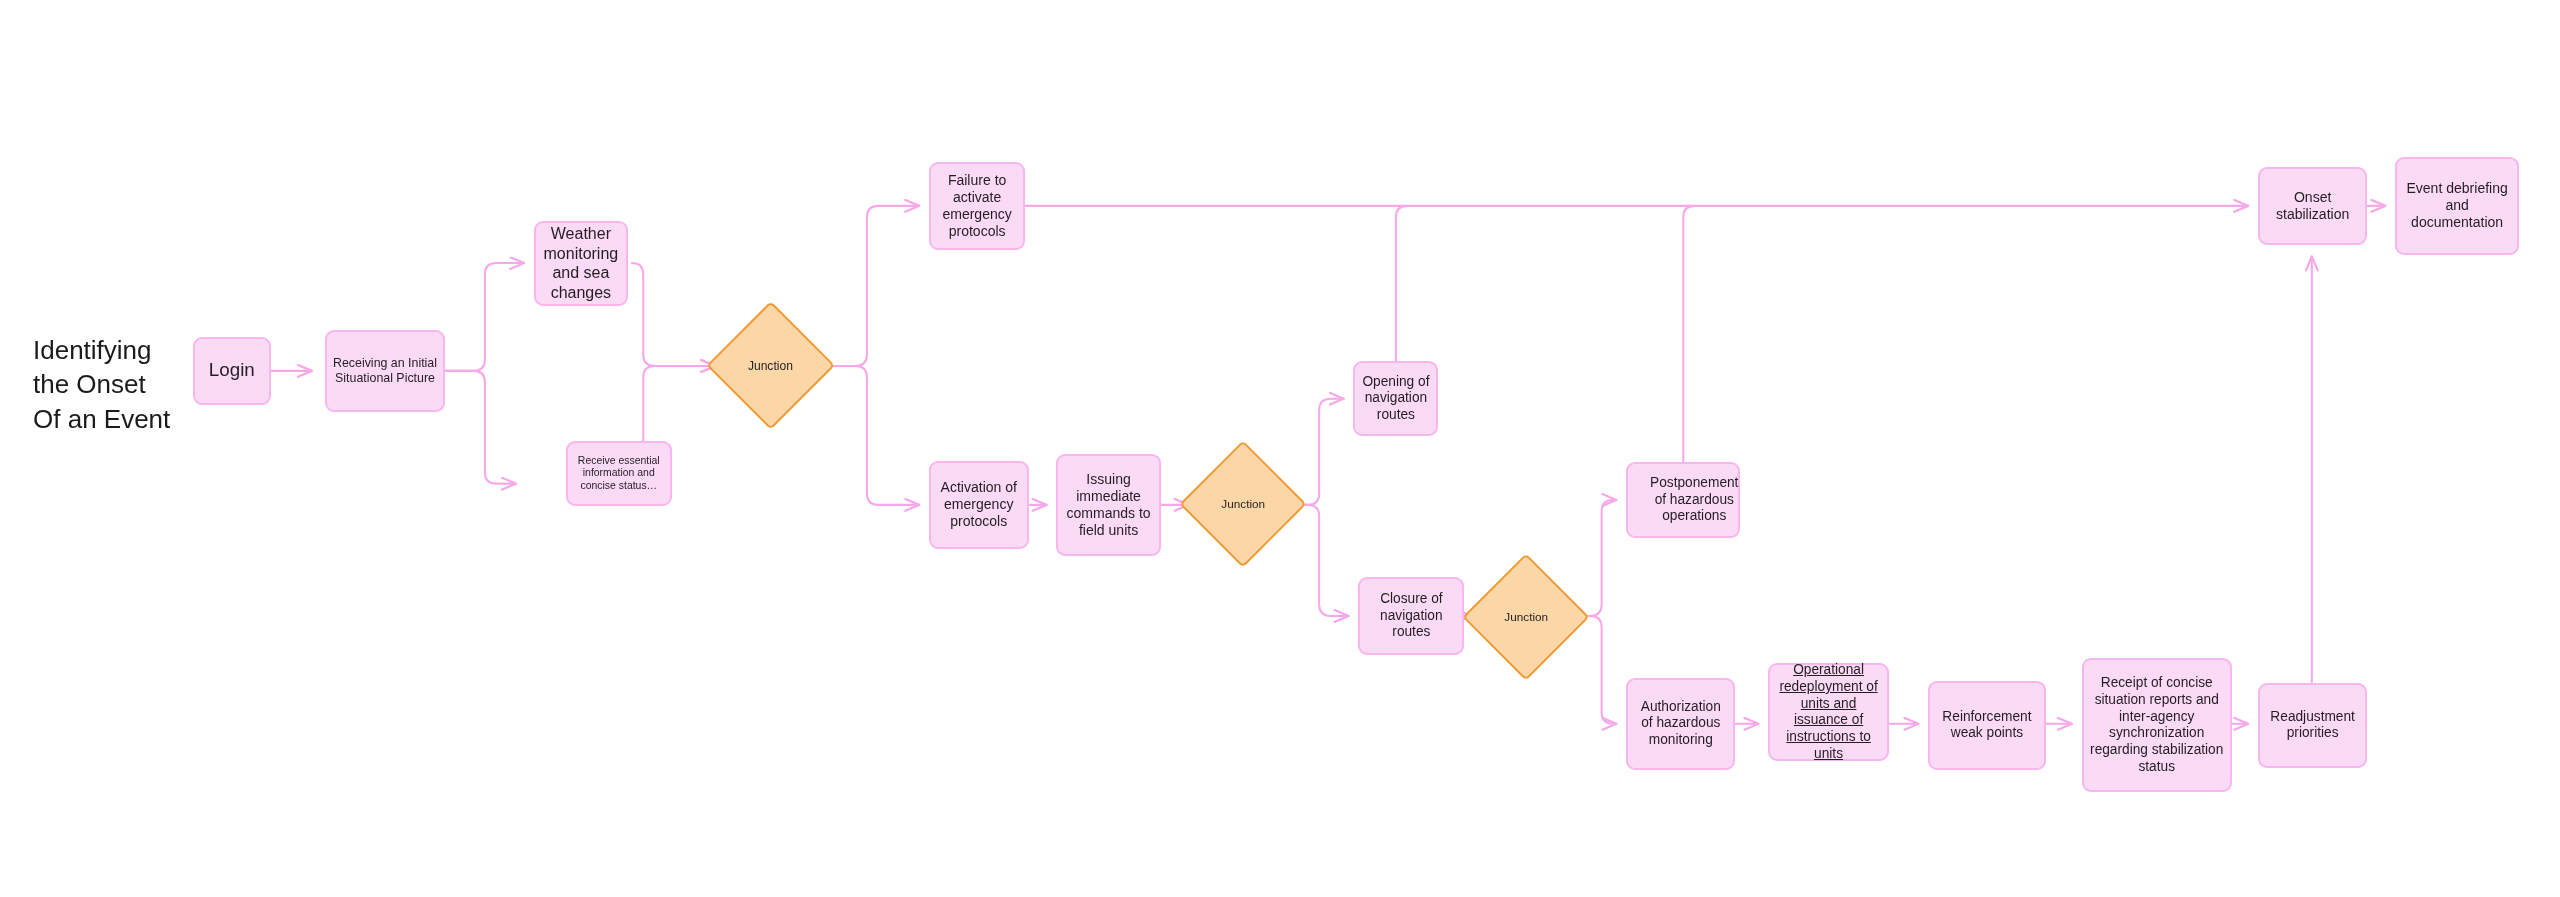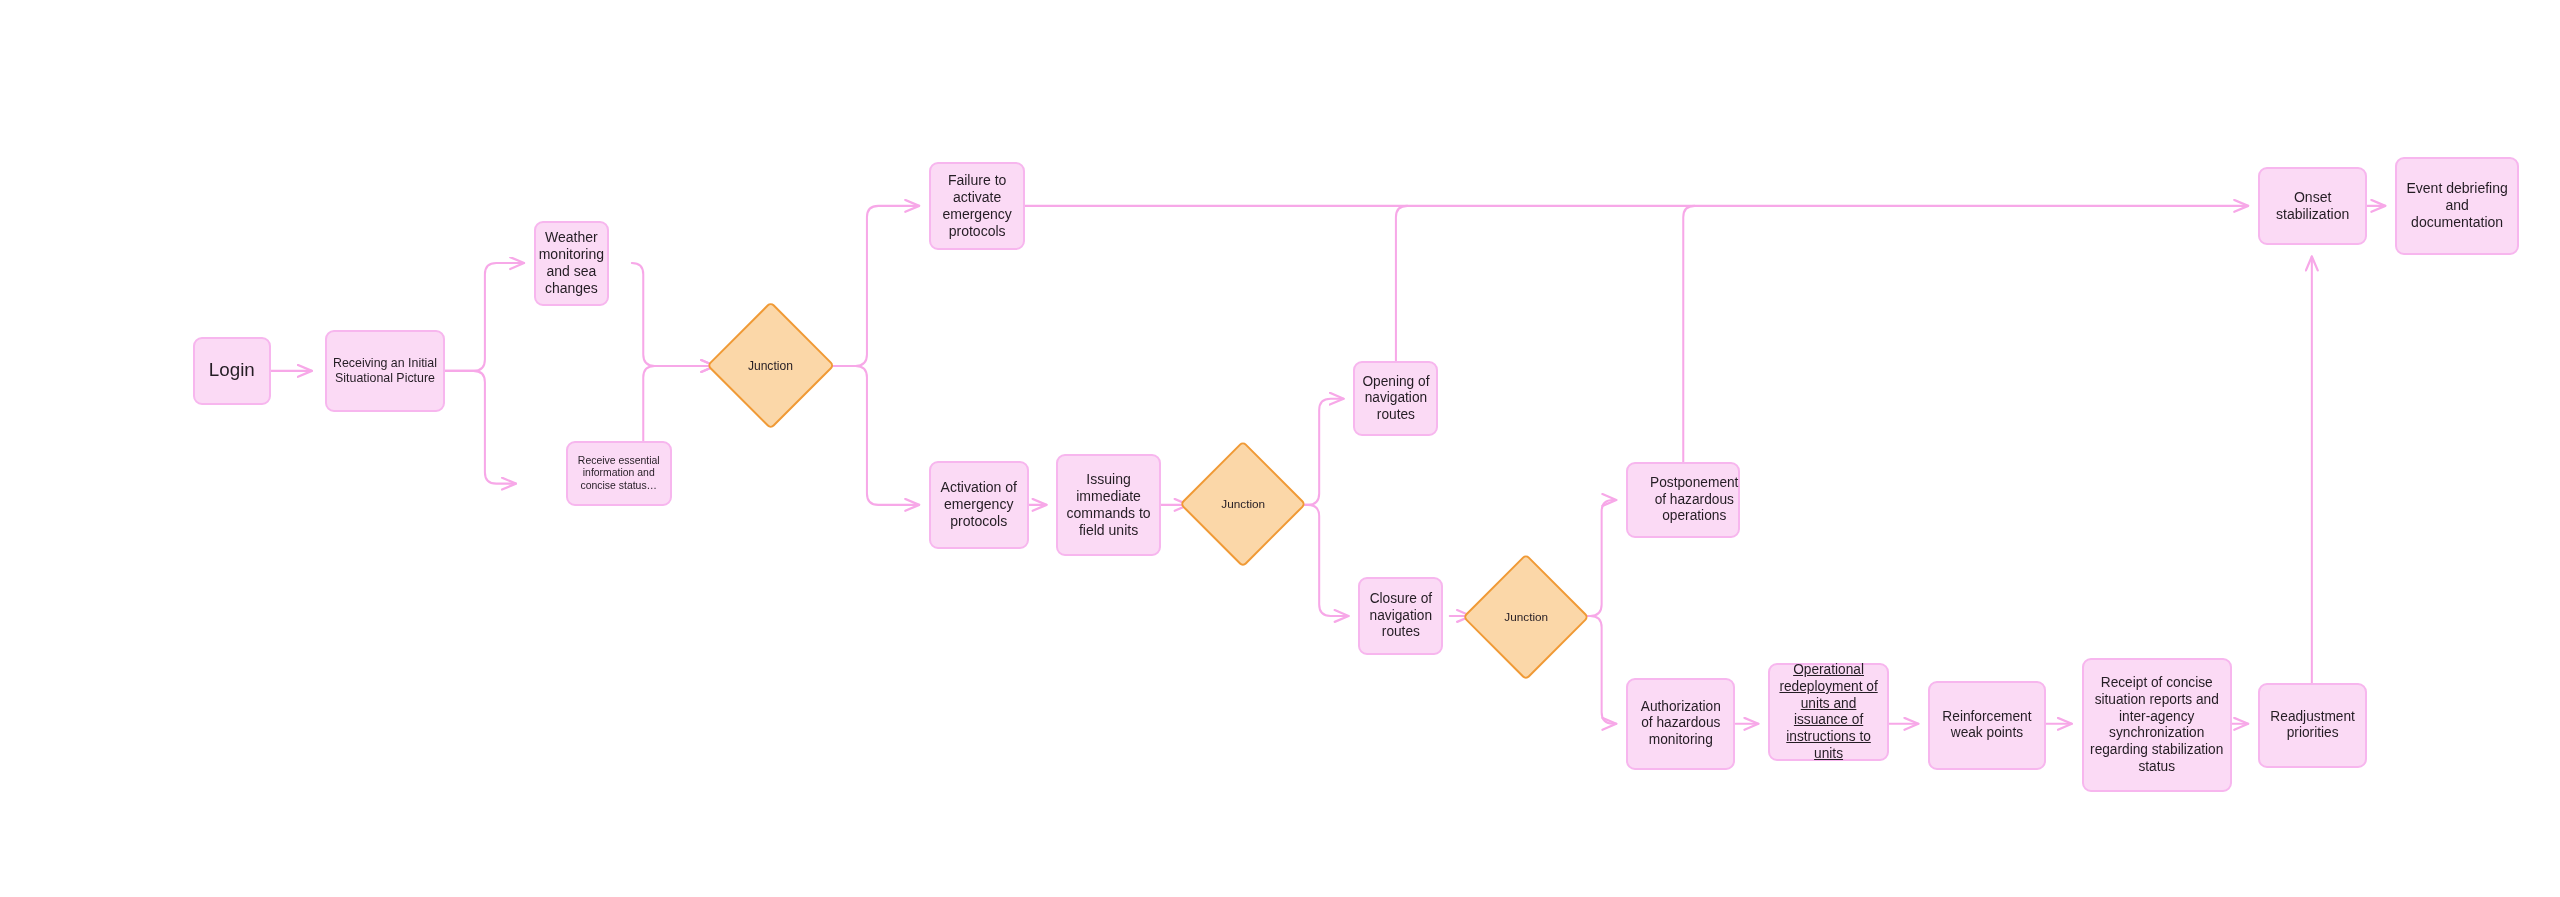--- a/index.html
+++ b/index.html
@@ -53,29 +53,32 @@
     </g>
     <g fill="none" stroke="#F7A8E8" stroke-width="1.25" stroke-linecap="round" stroke-linejoin="round">
       <path d="M855,221 L855,133 Q855,126 862,126"></path>
       <path d="M1031,283 L1031,133 Q1031,126 1038,126"></path>
     </g>
     <g fill="none" stroke="#F7A8E8" stroke-width="1.25" stroke-linecap="round" stroke-linejoin="round" marker-end="url(#ah)">
       <path d="M1416,418 L1416,157"></path>
     </g>
   </svg>
 
+  <div class="title" style="left:33px;top:333px;width:180px;font-size:26px;">Identifying
+the Onset
+Of an Event</div>
 
   <div id="nodes">
       <div class="node" style="left: 192.653px; top: 336.579px; width: 78.3673px; height: 68.623px; font-size: 18.7755px;">
         <span>Login</span>
       </div>
       <div class="node" style="left: 325px; top: 330.044px; width: 120px; height: 81.694px; font-size: 12.4082px;">
         <span>Receiving an Initial Situational Picture</span>
       </div>
-      <div class="node" style="left: 533.878px; top: 220.574px; width: 75px; height: 84.9617px; font-size: 14px;">
+      <div class="node" style="left: 533.878px; top: 220.574px; width: 94px; height: 84.9617px; font-size: 16px;">
         <span>Weather monitoring and sea changes</span>
       </div>
       <div class="node" style="left: 525.714px; top: 441.148px; width: 106.122px; height: 65px; font-size: 10.449px; margin-left: 40px;">
         <span>Receive essential information and concise status…</span>
       </div>
       <div class="diamond" style="left: 724.898px; top: 320.24px; width: 91.4286px; height: 91.4973px; font-size: 12.0816px;">
         <span>Junction</span>
       </div>
       <div class="node" style="left: 928.98px; top: 161.754px; width: 96.3265px; height: 88.2295px; font-size: 14.0408px;">
         <span>Failure to activate emergency protocols</span>
@@ -85,21 +88,21 @@
       </div>
       <div class="node" style="left: 1056.33px; top: 454.219px; width: 104.49px; height: 101.301px; font-size: 14.0408px;">
         <span>Issuing immediate commands to field units</span>
       </div>
       <div class="diamond" style="left: 1198.37px; top: 459.12px; width: 89.7959px; height: 89.8634px; font-size: 11.7551px;">
         <span>Junction</span>
       </div>
       <div class="node" style="left: 1353.47px; top: 361.087px; width: 84.898px; height: 75.1585px; font-size: 13.7143px;">
         <span>Opening of navigation routes</span>
       </div>
-      <div class="node" style="left: 1358.37px; top: 576.76px; width: 85px; height: 78.4262px; font-size: 13.7143px;">
+      <div class="node" style="left: 1358.37px; top: 576.76px; width: 106px; height: 78.4262px; font-size: 13.7143px;">
         <span>Closure of navigation routes</span>
       </div>
       <div class="diamond" style="left: 1480.82px; top: 571.858px; width: 89.7959px; height: 89.8634px; font-size: 11.7551px;">
         <span>Junction</span>
       </div>
       <div class="node" style="left: 1626.12px; top: 462.388px; width: 114.286px; height: 75.1585px; font-size: 13.7143px; padding-left: 28px;">
         <span>Postponement of hazardous operations</span>
       </div>
       <div class="node" style="left: 1626.12px; top: 678.06px; width: 109.388px; height: 91.4973px; font-size: 13.7143px;">
         <span>Authorization of hazardous monitoring</span>

